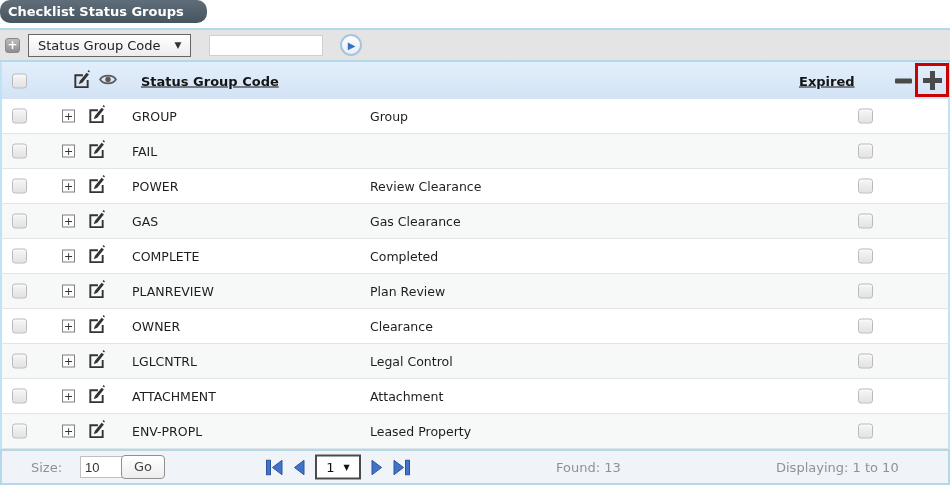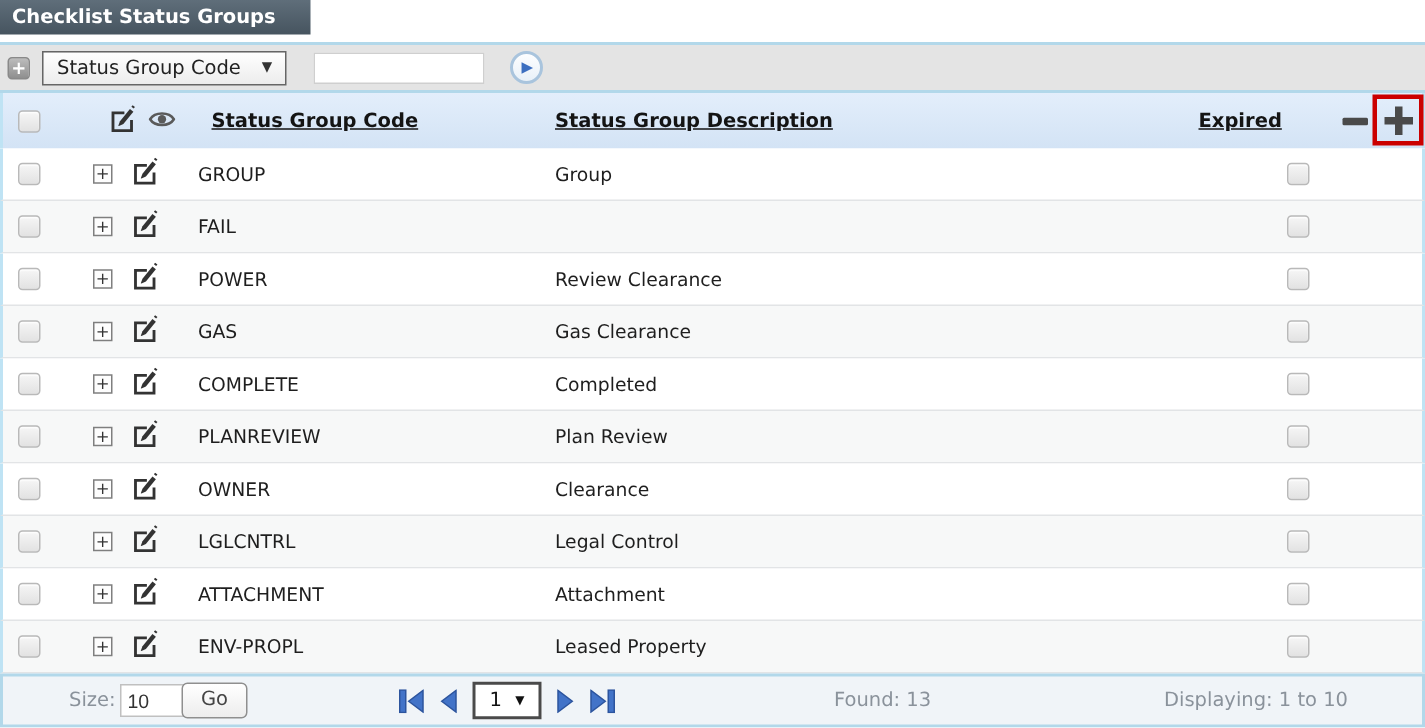--- a/index.html
+++ b/index.html
@@ -3,21 +3,21 @@
 <meta charset="utf-8">
 <style>
   * { margin:0; padding:0; box-sizing:border-box; }
   html,body { width:950px; height:485px; background:#fff;
     font-family:"DejaVu Sans","Liberation Sans",sans-serif; font-size:12px; color:#222; }
   body { position:relative; overflow:hidden; }
 
   
   .title-tab { position:absolute; left:0; top:0; width:207px; height:23px;
     background:linear-gradient(#5f6e7a,#46545f); color:#fff; font-weight:bold;
-    font-size:13px; line-height:23px; padding-left:8px; }
+    font-size:13px; line-height:23px; padding-left:8px;border-radius:10px; }
 
   
   .toolbar { position:absolute; left:0; top:28px; width:950px; height:34px;
     background:#e4e4e4; border-top:2px solid #b2d8ea; border-bottom:2px solid #b2d8ea;
     display:flex; align-items:center; padding-left:5px; }
   .add-btn { width:15px; height:15px; border-radius:3px; border:1px solid #898989;
     background:linear-gradient(#bcbcbc,#8f8f8f); color:#fff; font-size:12px;
     line-height:12px; text-align:center; font-weight:bold; cursor:pointer; }
   .field-select { margin-left:8px; height:23px; border:1px solid #666;
     background:linear-gradient(#ffffff,#ececec); display:flex; align-items:center;
@@ -111,21 +111,20 @@
       <path d="M16.4 1.2 l1.6 1.3 0.9-1.1 -1.6-1.3 z" fill="#333"></path>
     </svg>
   </div>
   <div class="hcell" style="left:97px">
     <svg width="18" height="13" viewBox="0 0 17 12">
       <path d="M1 6 C4 1.2 13 1.2 16 6 C13 10.8 4 10.8 1 6 Z" fill="none" stroke="#5a5a5a" stroke-width="1.6"></path>
       <circle cx="8.5" cy="6" r="2.6" fill="#5a5a5a"></circle>
     </svg>
   </div>
   <div class="hcell hdr-link" style="left:139px">Status Group Code</div>
-  <div class="hcell hdr-link" style="left:368px">Status Group Description</div>
   <div class="hcell hdr-plain" style="left:797px">Expired</div>
   <div class="hcell" style="left:893px">
       <div class="minus-icon"></div>
     </div>
   <div class="red-box">
     <div class="plus-icon"></div>
   </div>
 </div>
 
 <div class="grid-body">
@@ -334,21 +333,21 @@
     </div>
     <div class="ccell c-code">ENV-PROPL</div>
     <div class="ccell c-desc">Leased Property</div>
     <div class="ccell c-expired">
         <div class="cbx"></div>
       </div>
   </div>
 </div>
 
 <div class="footer">
-  <div class="fcell muted" style="left:44px">Size:</div>
+  <div class="fcell muted" style="left:29px">Size:</div>
   <input class="fcell size-input" value="10" style="">
   <div class="fcell go-button">Go</div>
 
   <div class="fcell pager">
     <div class="pg-btn">
       <svg width="17" height="16" viewBox="0 0 17 16">
         <rect x="0.5" y="0.5" width="4" height="15" fill="#4273c8" stroke="#2c549e"></rect>
         <path d="M16 0.8 v14.4 L6.5 8 Z" fill="#4273c8" stroke="#2c549e"></path>
       </svg>
     </div>

